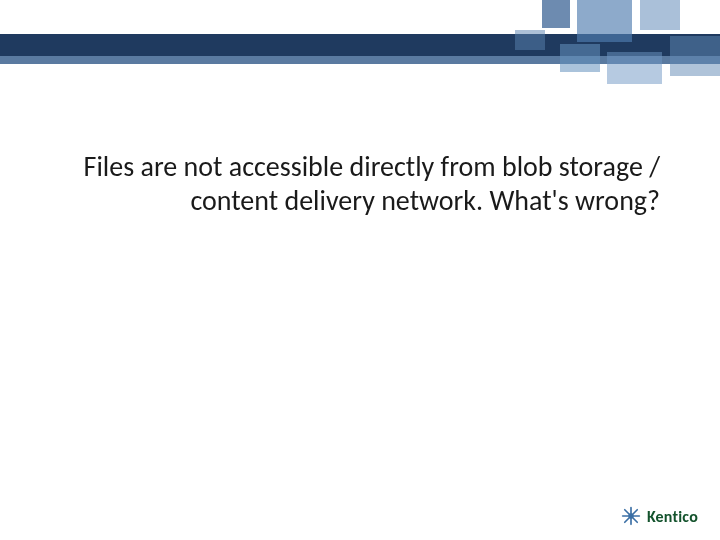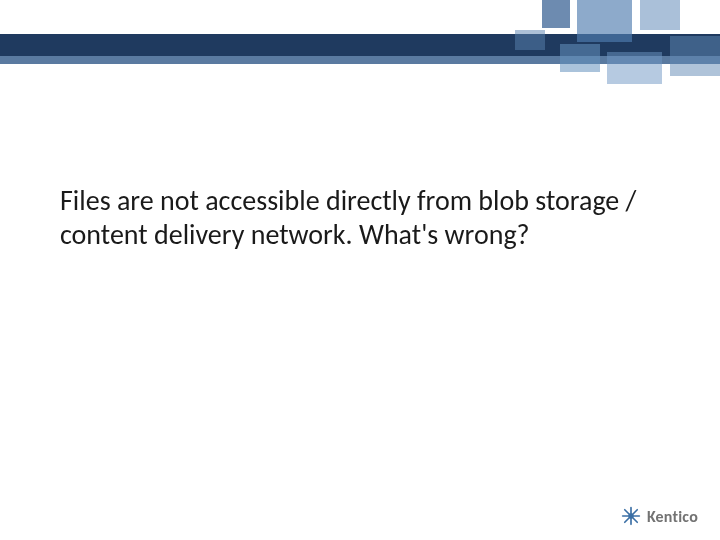--- a/index.html
+++ b/index.html
@@ -36,41 +36,40 @@
   .sq.d { top: 30px; right: 175px; width: 30px; height: 20px; background: rgba(90,130,175,0.5); }
   .sq.e { top: 44px; right: 120px; width: 40px; height: 28px; background: rgba(100,145,190,0.55); }
   .sq.f { top: 52px; right: 58px;  width: 55px; height: 32px; background: rgba(110,150,195,0.5); }
   .sq.g { top: 36px; right: 0;     width: 50px; height: 40px; background: rgba(95,135,180,0.5); }
 
   .title-block {
     position: absolute;
     top: 150px;
     left: 60px;
     right: 60px;
-    text-align: left;
-    margin-top: 34px;
+    text-align: right;
   }
   .title-text {
     font-size: 28px;
     line-height: 1.22;
     color: #1a1a1a;
     font-weight: 400;
   }
   .footer-logo {
     position: absolute;
     right: 22px;
     bottom: 14px;
     display: flex;
     align-items: center;
     gap: 6px;
   }
   .footer-logo .logo-text {
     font-size: 16px;
     font-weight: 600;
-    color: #737373;
+    color: #14532d;
     letter-spacing: .2px;
   }
   .footer-logo svg { display: block; }
 </style>
 </head>
 <body>
 
 <div class="slide">
 
   <div class="top-bar">

